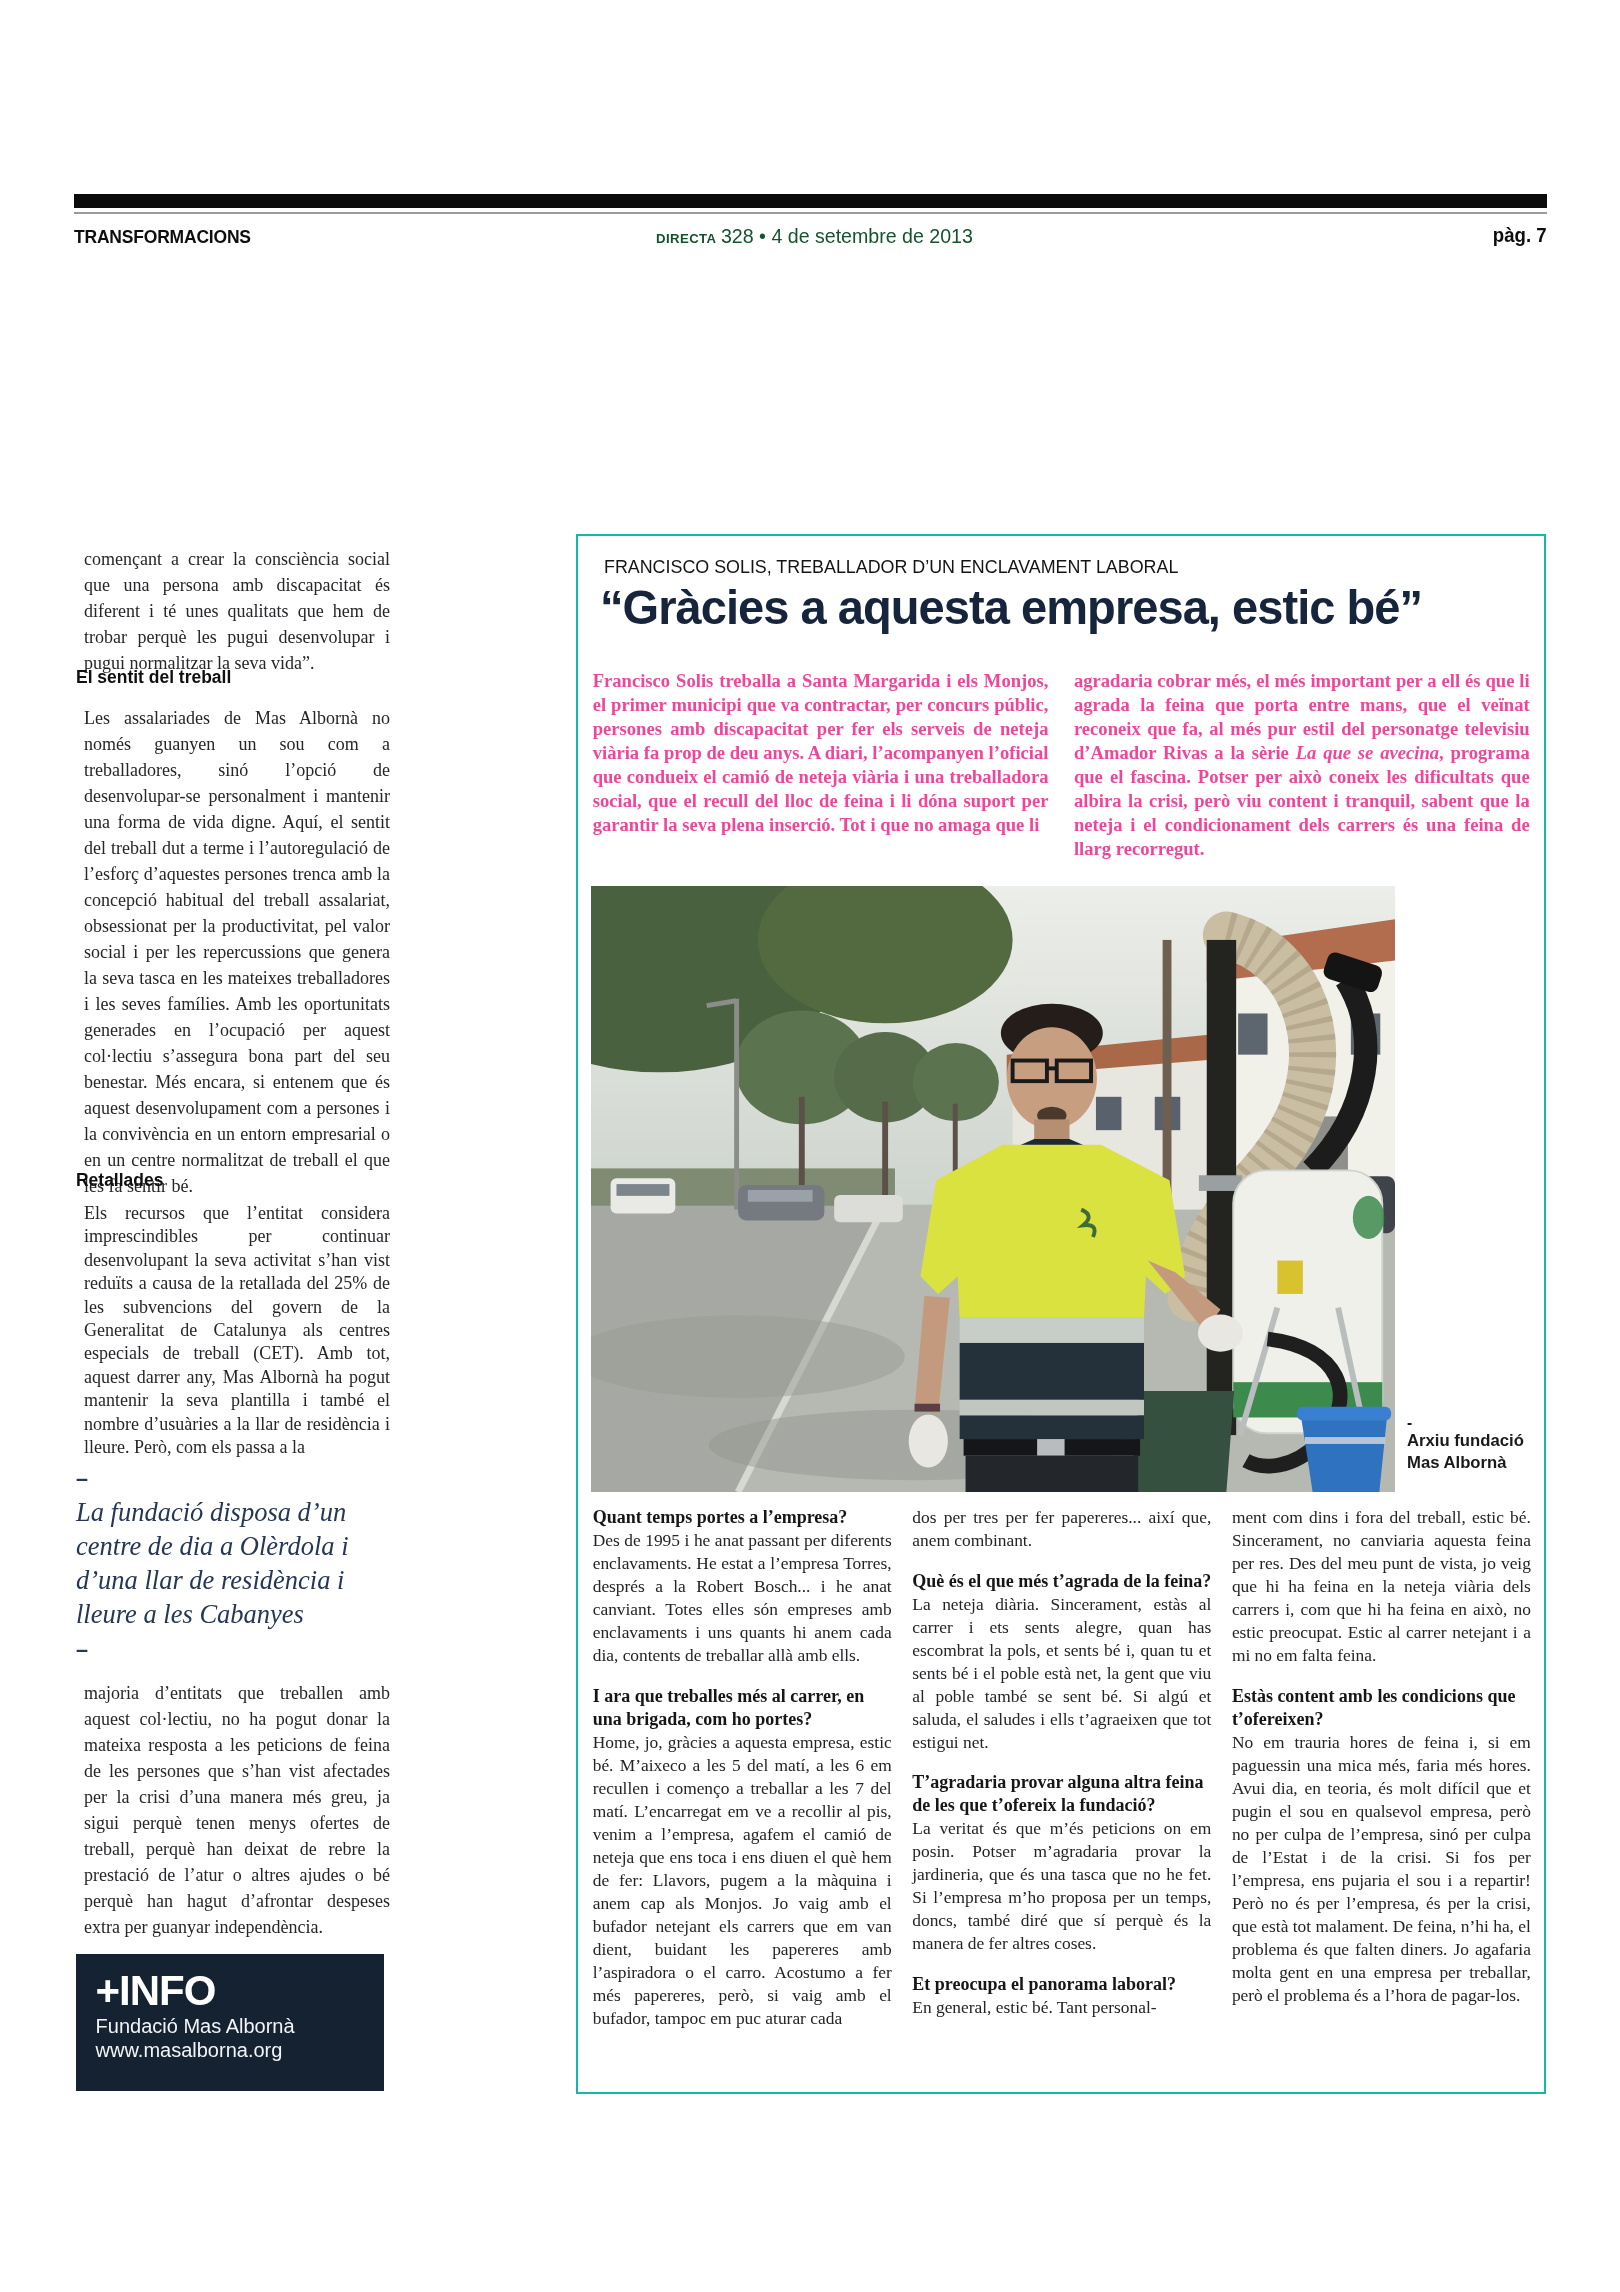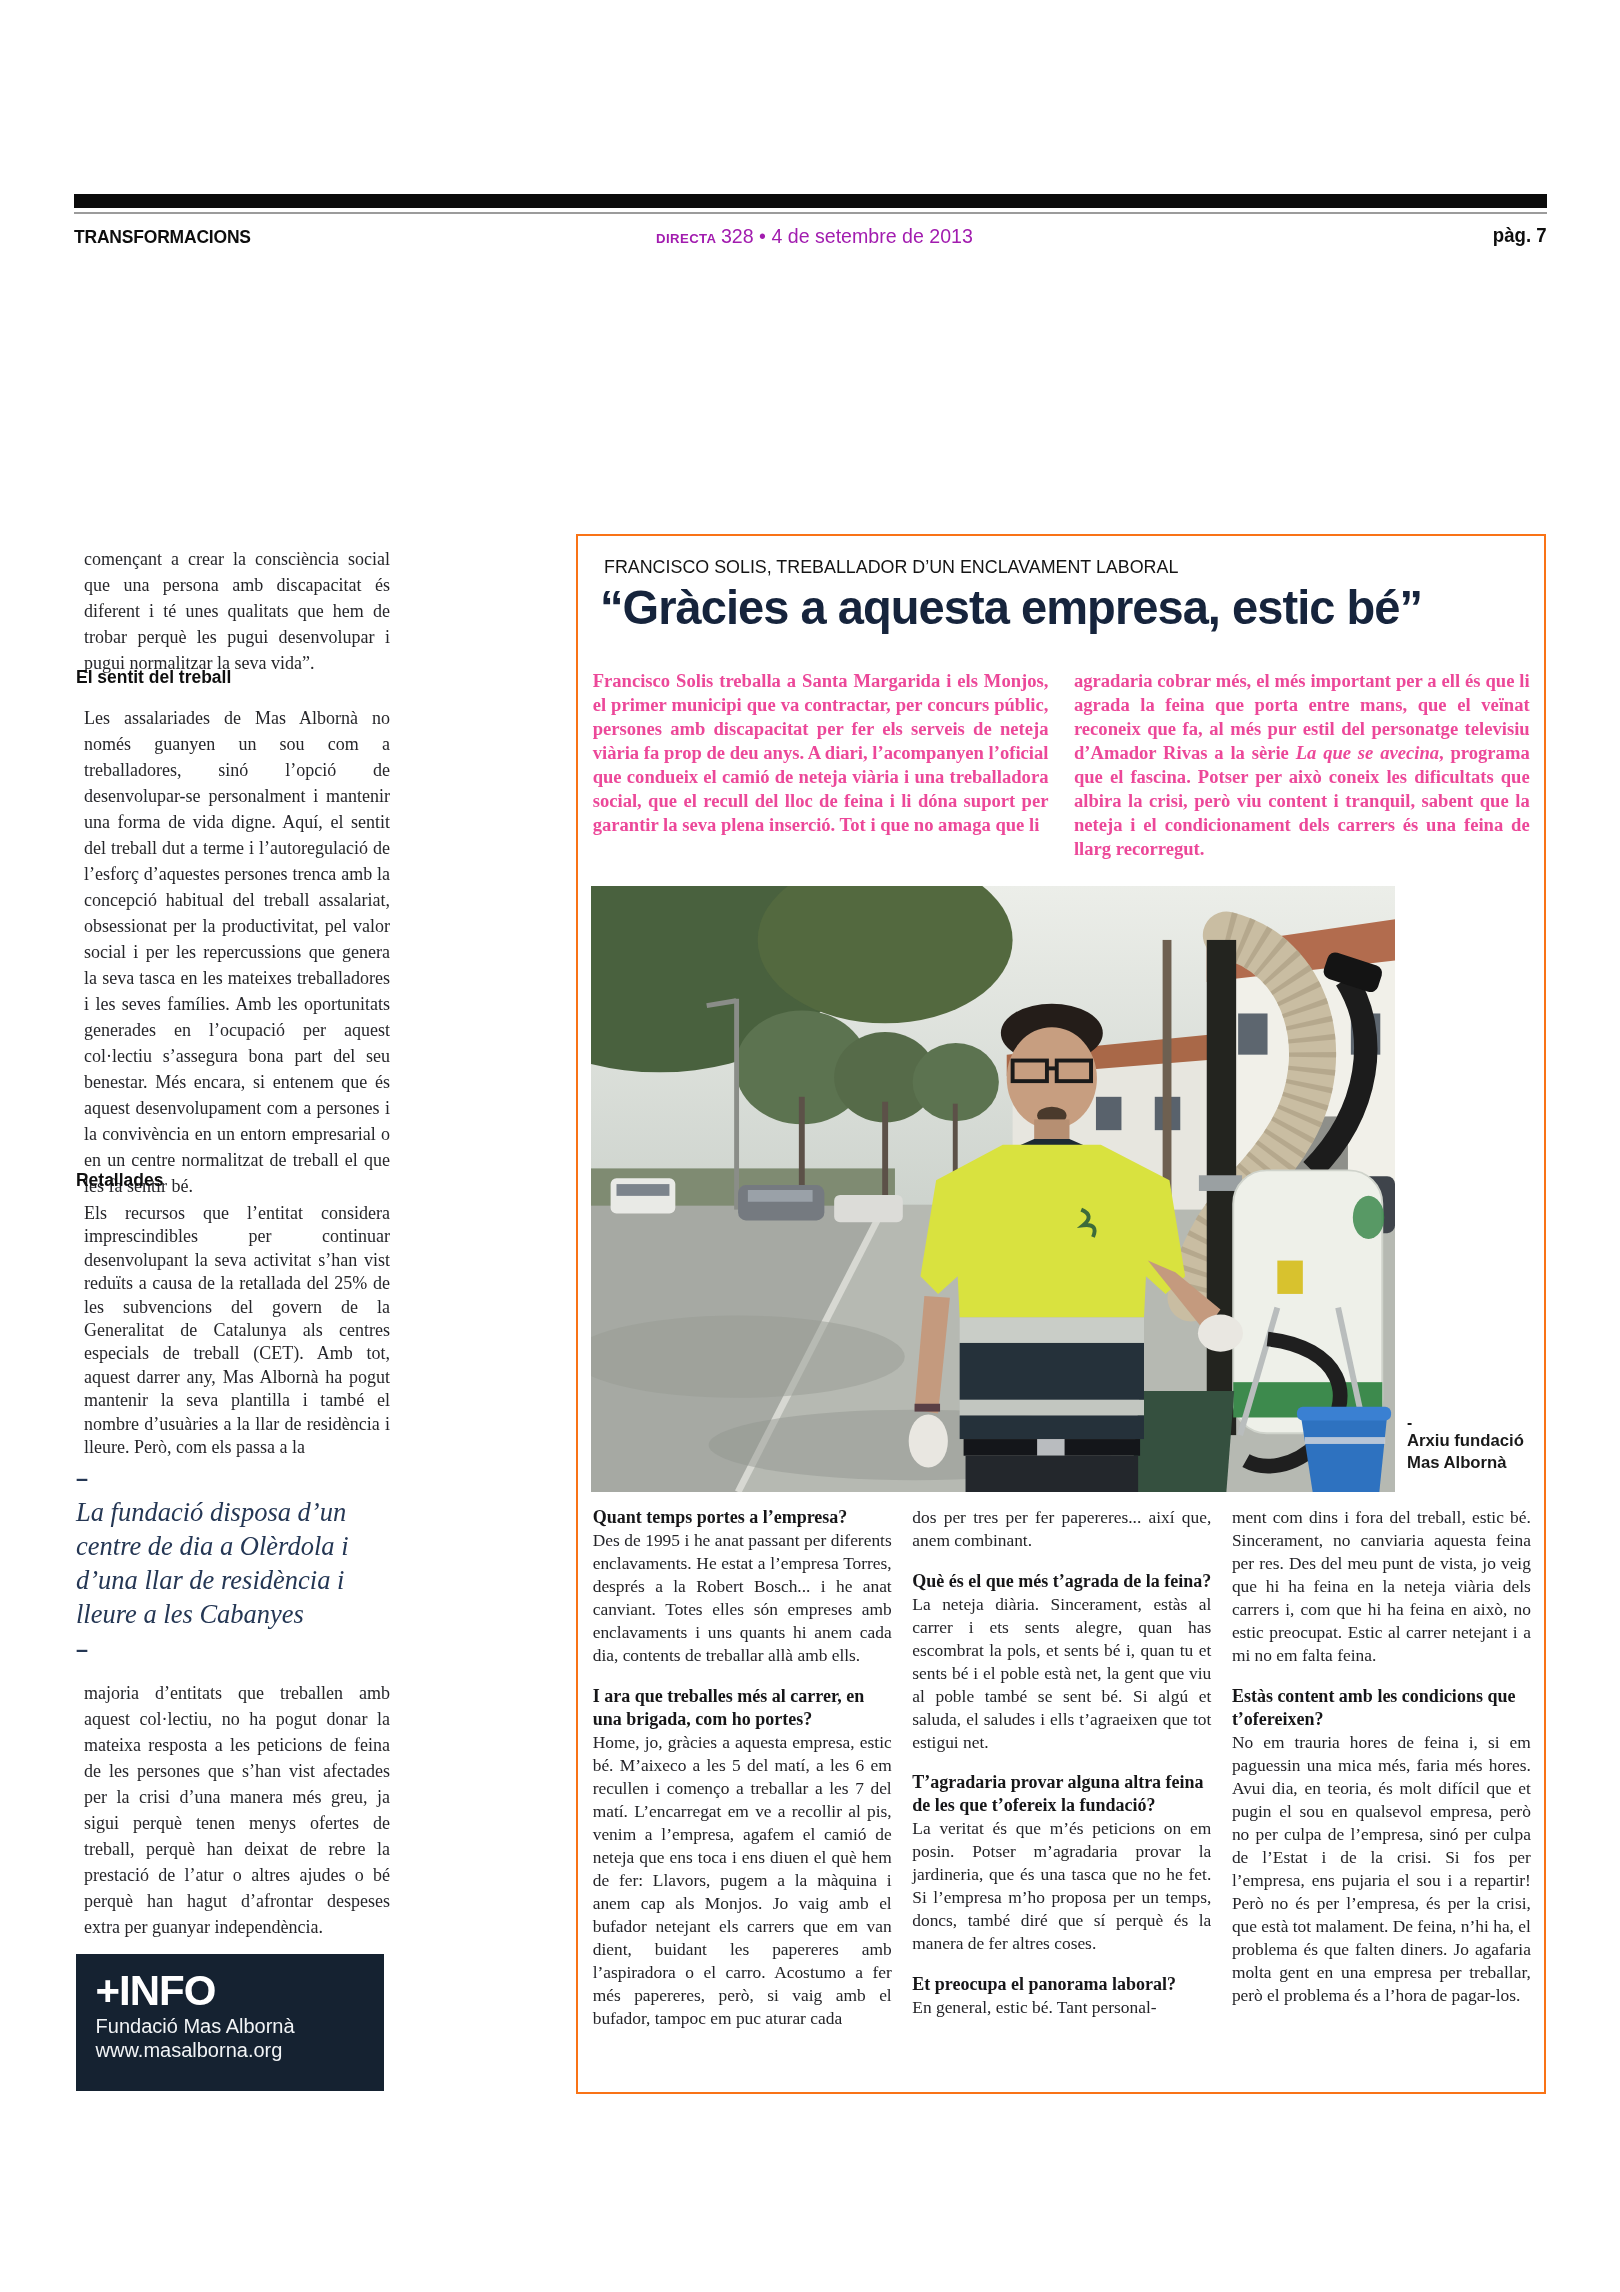--- a/index.html
+++ b/index.html
@@ -6,21 +6,21 @@
   body{
     width:1620px;height:2293px;position:relative;background:#ffffff;
     font-family:"Liberation Serif", serif;color:#222;
   }
   
   .topbar{position:absolute;left:74px;top:194px;width:1473px;height:13.7px;background:#0b0b0b;}
   .topbar-sub{position:absolute;left:74px;top:212px;width:1473px;height:2px;background:#9b9b9b;}
   .header-row{position:absolute;left:74px;top:222px;width:1473px;height:35px;font-family:"Liberation Sans", sans-serif;}
   .section-label{position:absolute;left:0;top:3.9px;font-size:18.6px;font-weight:bold;color:#0e0e0e;
     transform:scaleX(.94);transform-origin:left top;letter-spacing:-0.2px;}
-  .header-center{position:absolute;left:8px;right:0;top:2.9px;text-align:center;color:#a21caf;}
+  .header-center{position:absolute;left:8px;right:0;top:2.9px;text-align:center;color:#14532d;}
   .masthead{font-size:13.2px;font-weight:bold;letter-spacing:0.4px;}
   .issue-date{font-size:19.6px;font-weight:400;}
   .page-num{position:absolute;right:0;top:2px;font-size:19.6px;font-weight:bold;color:#0e0e0e;
     transform:scaleX(.95);transform-origin:right top;}
   
   .sb{position:absolute;left:76px;width:306px;font-size:18px;line-height:26px;
       text-align:justify;color:#26262a;margin:8px;}
   .sb-h{position:absolute;left:76px;width:306px;font-family:"Liberation Sans", sans-serif;
       font-size:18px;font-weight:bold;color:#0f0f0f;margin:0;transform:scaleX(.97);transform-origin:left top;}
   .sb-intro{top:538px;}
@@ -31,21 +31,21 @@
   .pullquote{position:absolute;left:76px;top:1470px;width:306px;color:#253754;}
   .pq-dash{font-family:"Liberation Sans", sans-serif;font-weight:bold;font-size:21.6px;line-height:17.6px;color:#253754;}
   .pq-text{font-size:26.5px;font-style:italic;line-height:34px;margin:7.8px 0 9.8px 0;text-align:left;}
   .sb-cont{top:1672px;}
   .infobox{position:absolute;left:76px;top:1954px;width:308px;height:137px;background:#152231;
       box-sizing:border-box;padding:15.7px 0 0 19.6px;color:#fff;font-family:"Liberation Sans", sans-serif;}
   .infobox-title{font-size:42px;font-weight:bold;line-height:1;letter-spacing:-1px;}
   .infobox-lines{margin-top:2px;font-size:20px;line-height:24px;color:#f2f4f6;}
   
   .frame{position:absolute;left:576px;top:534px;width:970px;height:1560px;
-      border:2px solid #f97316;box-sizing:border-box;background:#fff;}
+      border:2px solid #14b8a6;box-sizing:border-box;background:#fff;}
   .kicker{position:absolute;left:25.5px;top:19.6px;font-family:"Liberation Sans", sans-serif;
       font-size:19px;font-weight:500;color:#141414;transform:scaleX(.94);transform-origin:left top;
       white-space:nowrap;}
   .headline{position:absolute;left:21.6px;top:43px;font-family:"Liberation Sans", sans-serif;
       font-size:49px;font-weight:bold;letter-spacing:-1px;color:#16243c;
       transform:scaleX(.96);transform-origin:left top;white-space:nowrap;}
   .lead{position:absolute;left:14.7px;top:133px;width:937px;display:flex;gap:25.5px;}
   .lead-col{width:456px;font-weight:bold;font-size:18.6px;line-height:24px;text-align:justify;color:#ec4899;}
   .lead-col .it{font-style:italic;}
   .photo{position:absolute;left:12.7px;top:350px;width:804px;height:606px;overflow:hidden;background:#cfd4cf;}

